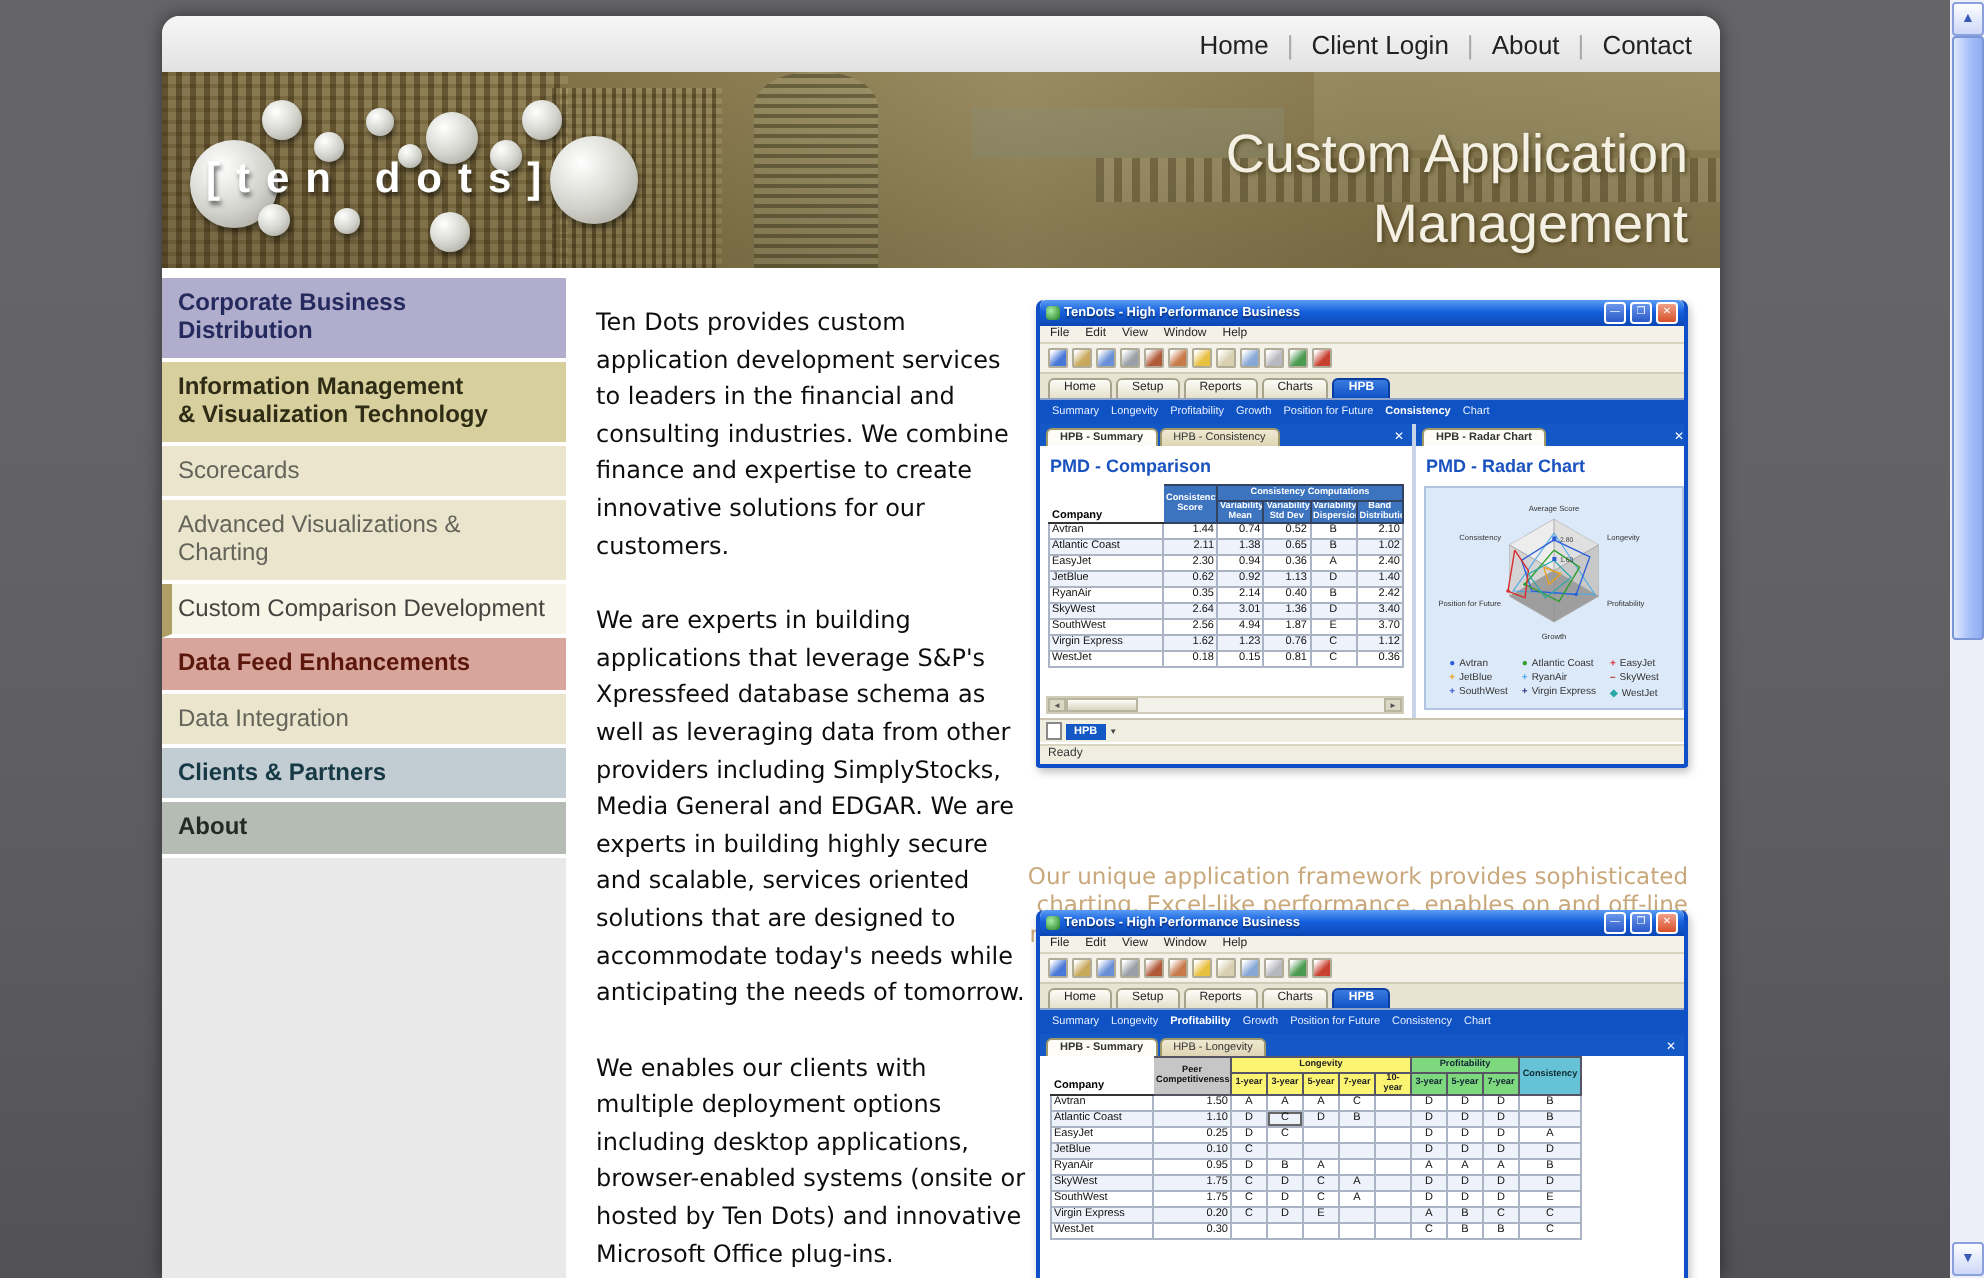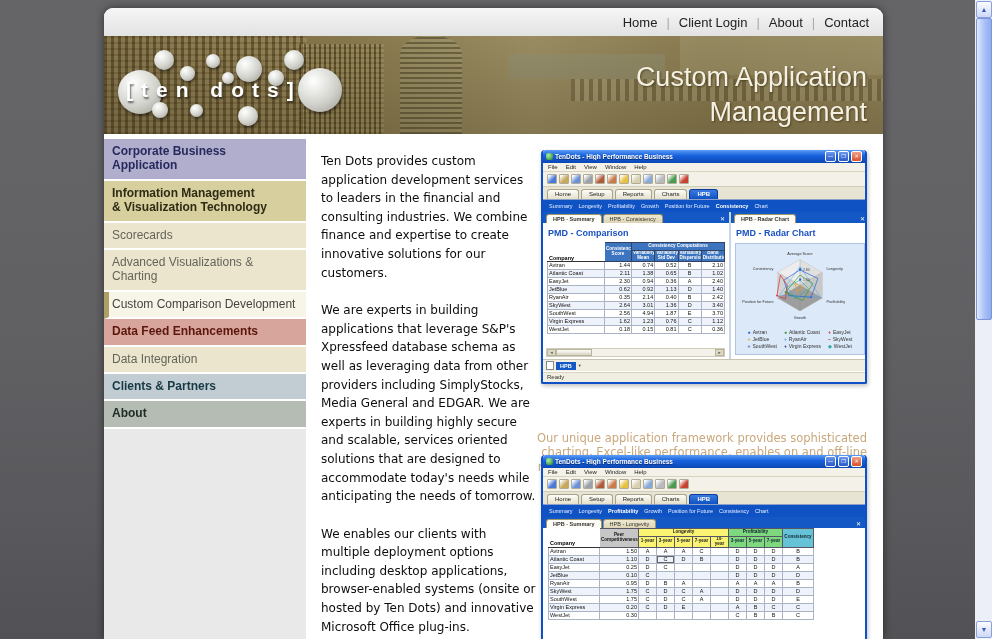--- a/index.html
+++ b/index.html
@@ -1,20 +1,20 @@
 <!DOCTYPE html>
 <html><head>
 <meta charset="utf-8">
 <style>
   html,body{margin:0;padding:0;background:#4c4c4f;}
   .page{position:relative;width:992px;height:639px;overflow:hidden;
         background:linear-gradient(180deg,#656568,#551e1e00),linear-gradient(180deg,#666669,#525256);
         font-family:"Liberation Sans",sans-serif;}
   
-  .panel{position:absolute;left:104px;top:8px;width:779px;height:631px;background:#ffffff;
+  .panel{position:absolute;left:81px;top:8px;width:779px;height:631px;background:#ffffff;
          border-radius:9px 9px 0 0;box-shadow:0 0 9px rgba(0,0,0,.5);}
   
   .topnav{height:28px;border-radius:9px 9px 0 0;background:linear-gradient(180deg,#f6f6f6,#e2e2e2);
           display:flex;align-items:center;justify-content:flex-end;padding-right:14px;
           font-size:13px;color:#222;}
   .topnav .lnk{cursor:pointer;}
   .topnav .sep{color:#aaa;margin:0 9px;}
   
   .banner{position:relative;height:98px;overflow:hidden;
           background:linear-gradient(90deg,#6e6140,#8a7c52 30%,#a59970 55%,#8e8158 78%,#978a61);}
@@ -197,21 +197,21 @@
       <div class="banner-title">
         <div>Custom Application</div>
         <div>Management</div>
       </div>
     </div>
 
     <div class="main">
       <div class="sidebar-bg"></div>
       <nav class="sidebar" id="sidebar">
           <div class="side-item" style="background: rgb(177, 173, 204); color: rgb(37, 42, 94); font-weight: bold;">Corporate Business
-Application</div>
+Distribution</div>
           <div class="side-item" style="background: rgb(216, 207, 158); color: rgb(46, 44, 20); font-weight: bold;">Information Management
 &amp; Visualization Technology</div>
           <div class="side-item" style="background: rgb(235, 229, 205); color: rgb(100, 100, 90); font-weight: normal;">Scorecards</div>
           <div class="side-item" style="background: rgb(235, 229, 205); color: rgb(100, 100, 90); font-weight: normal;">Advanced Visualizations &amp;
 Charting</div>
           <div class="side-item cur" style="background: rgb(247, 244, 232); color: rgb(69, 69, 64); font-weight: normal;">Custom Comparison Development</div>
           <div class="side-item" style="background: rgb(216, 165, 156); color: rgb(92, 23, 13); font-weight: bold;">Data Feed Enhancements</div>
           <div class="side-item" style="background: rgb(235, 229, 205); color: rgb(100, 100, 90); font-weight: normal;">Data Integration</div>
           <div class="side-item" style="background: rgb(193, 205, 210); color: rgb(23, 57, 69); font-weight: bold;">Clients &amp; Partners</div>
           <div class="side-item" style="background: rgb(180, 188, 180); color: rgb(34, 44, 38); font-weight: bold;">About</div>

